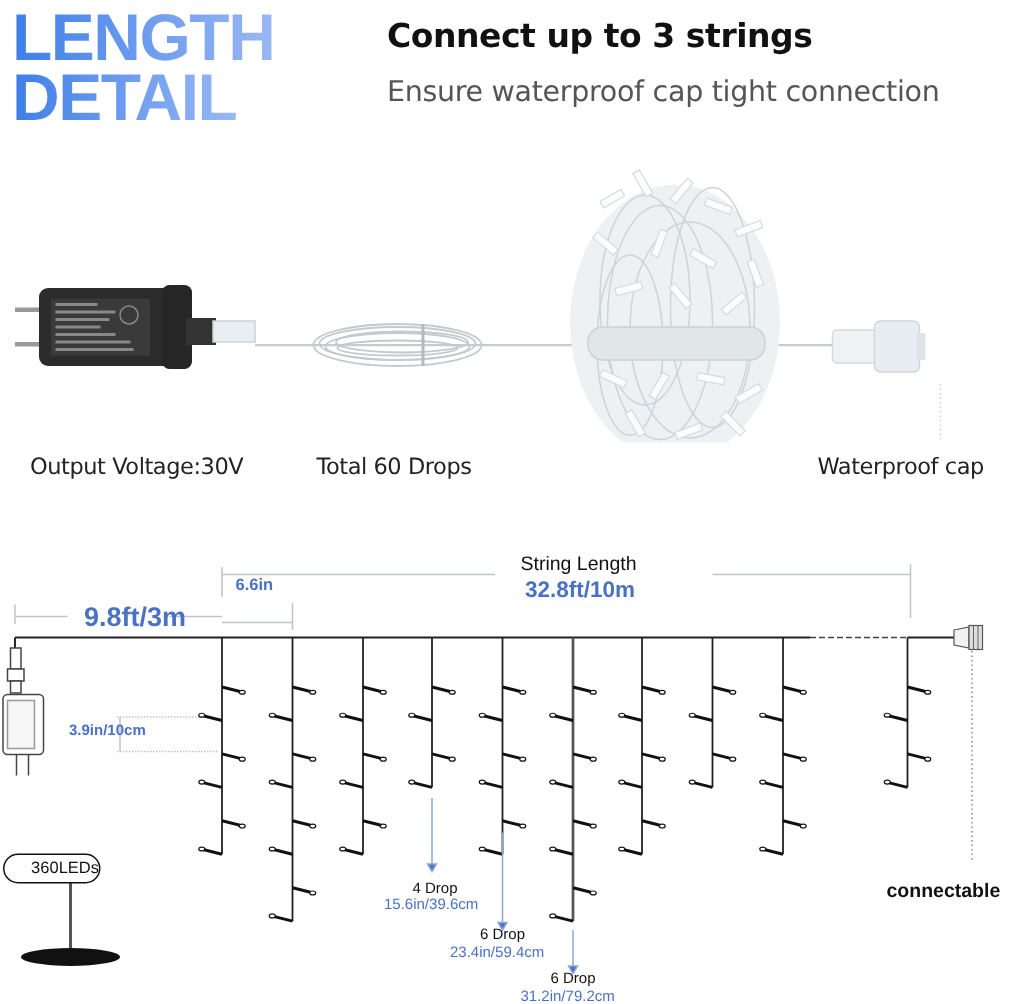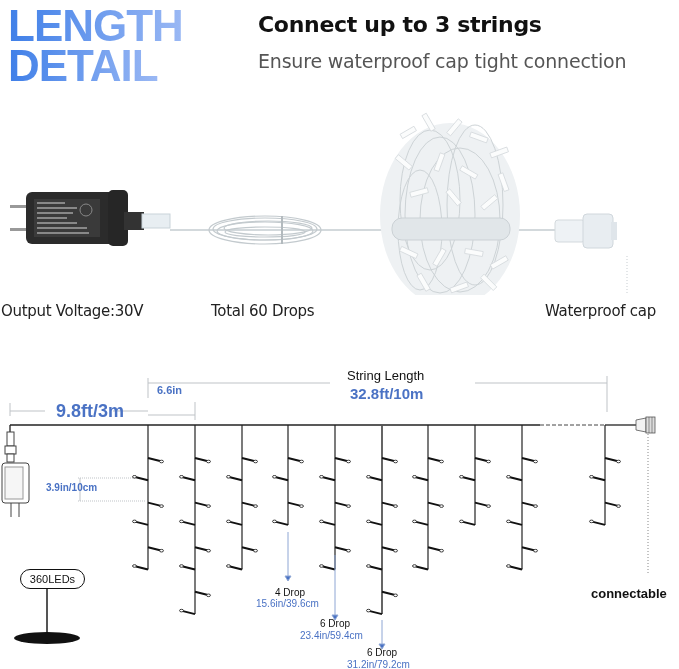--- a/index.html
+++ b/index.html
@@ -94,21 +94,21 @@
 
   <g>
     <rect x="555" y="220" width="30" height="22" rx="3" fill="#eef2f5" stroke="#d3d9dd"></rect>
     <rect x="583" y="214" width="30" height="34" rx="4" fill="#e8edf1" stroke="#d0d7dc"></rect>
     <rect x="611" y="222" width="6" height="18" fill="#dfe5ea"></rect>
     <line x1="627" y1="256" x2="627" y2="295" stroke="#c7cdd1" stroke-dasharray="1 2"></line>
   </g>
 </svg>
 </div>
 
-<div class="abs photo-label" style="left:1px;top:302px;">Output Voltage:30V</div>
+<div class="abs photo-label" style="left:20px;top:302px;">Output Voltage:30V</div>
 <div class="abs photo-label" style="left:211px;top:302px;">Total 60 Drops</div>
 <div class="abs photo-label" style="left:545px;top:302px;">Waterproof cap</div>
 
 <div class="abs" style="left:0;top:360px;width:679px;height:309px;">
 <svg width="679" height="309" viewBox="0 360 679 309">
 
   <g stroke="#bfc3c7" stroke-width="1" fill="none">
     <line x1="148" y1="378" x2="148" y2="398"></line>
     <line x1="148" y1="383" x2="330" y2="383"></line>
     <line x1="475" y1="383" x2="607" y2="383"></line>
@@ -407,21 +407,21 @@
   <ellipse cx="47" cy="638" rx="33" ry="6" fill="#111"></ellipse>
 </svg>
 </div>
 
 <div class="abs diag-text" style="left:347px;top:368px;font-size:13px;">String Length</div>
 <div class="abs dim-blue" style="left:350px;top:385px;font-size:15px;">32.8ft/10m</div>
 <div class="abs dim-blue" style="left:56px;top:401px;font-size:18px;text-align:right;">9.8ft/3m</div>
 <div class="abs dim-blue" style="left:157px;top:384px;font-size:11px;">6.6in</div>
 <div class="abs dim-blue" style="left:46px;top:482px;font-size:10px;">3.9in/10cm</div>
 
-<div class="abs pill" style="left:20px;top:569px;width:63px;height:18px;line-height:18px;">360LEDs</div>
+<div class="abs pill" style="left:2px;top:569px;width:63px;height:18px;line-height:18px;text-align:right;">360LEDs</div>
 
 <div class="abs small-black" style="left:275px;top:587px;text-align:right;">4 Drop</div>
 <div class="abs small-blue" style="left:256px;top:598px;">15.6in/39.6cm</div>
 <div class="abs small-black" style="left:320px;top:618px;">6 Drop</div>
 <div class="abs small-blue" style="left:300px;top:630px;">23.4in/59.4cm</div>
 <div class="abs small-black" style="left:367px;top:647px;">6 Drop</div>
 <div class="abs small-blue" style="left:347px;top:659px;">31.2in/79.2cm</div>
 
 <div class="abs diag-text" style="left:591px;top:586px;font-size:13px;font-weight:bold;">connectable</div>
 

